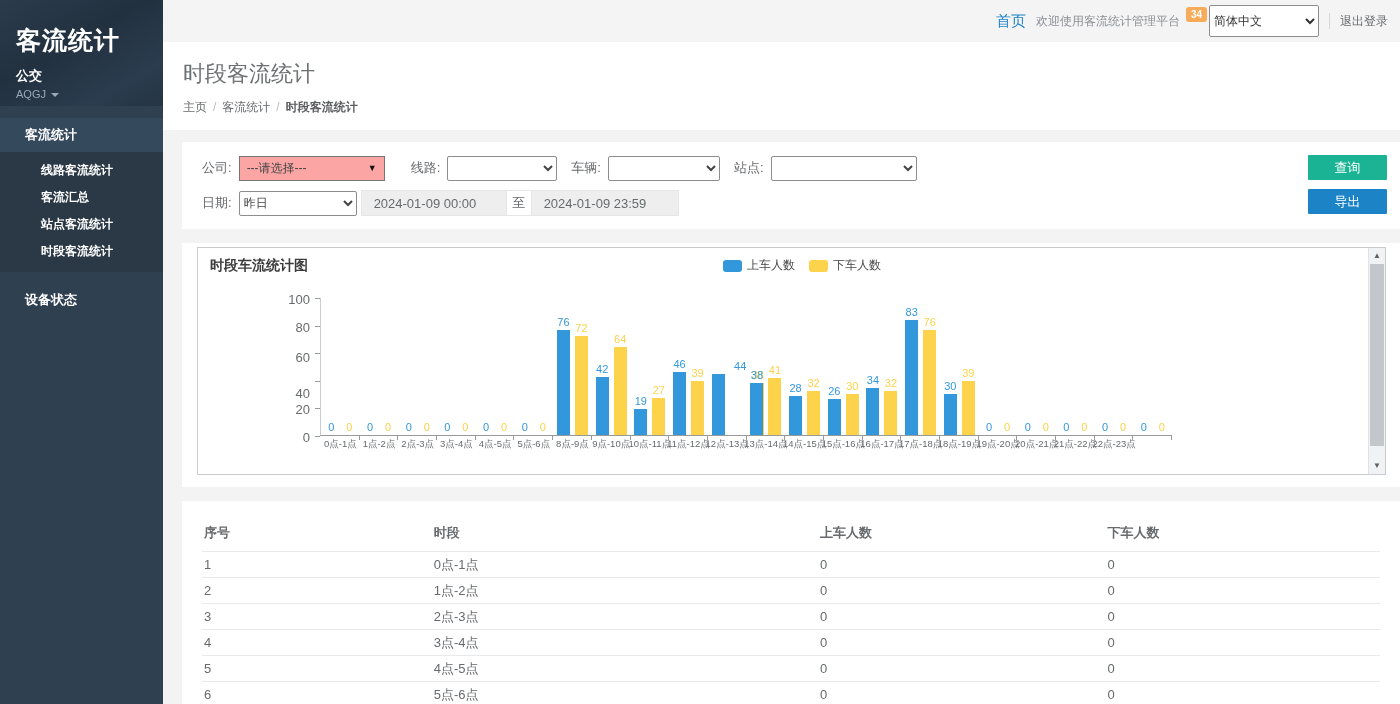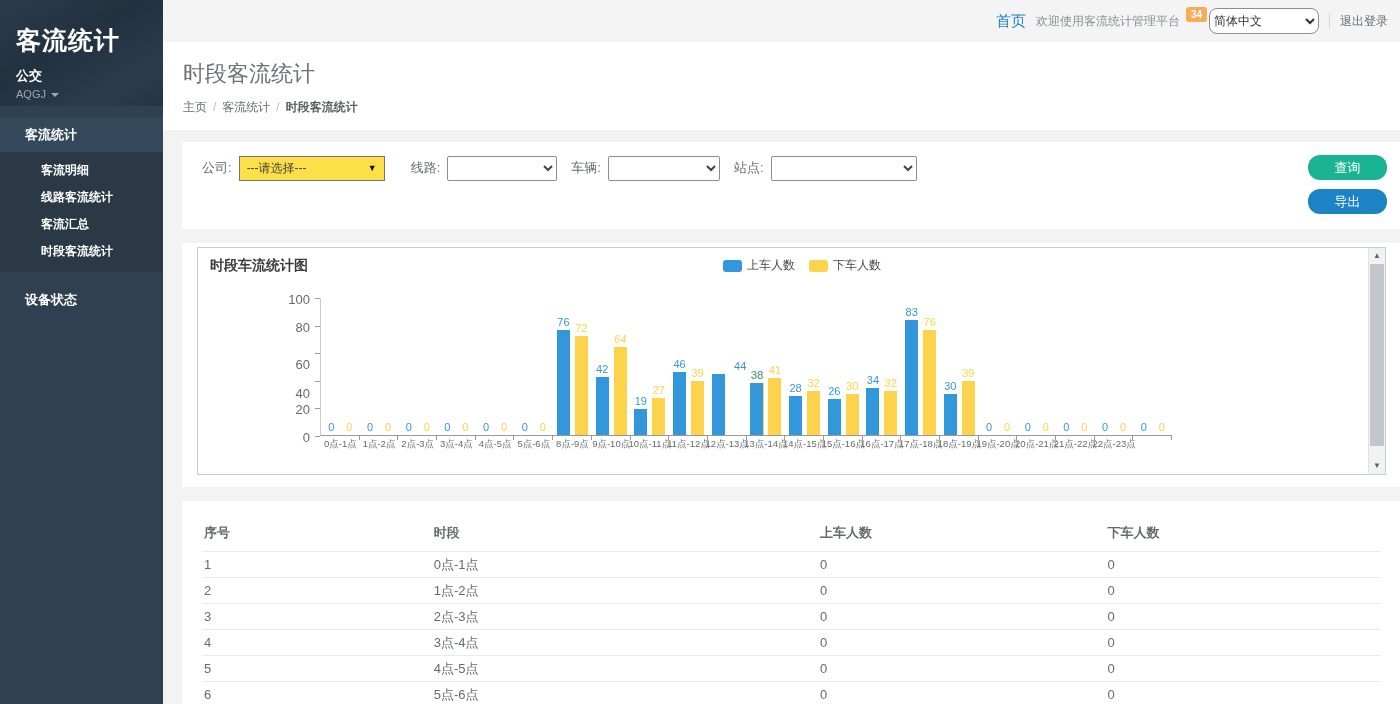--- a/index.html
+++ b/index.html
@@ -44,22 +44,22 @@
     height: 42px; background: #f4f4f5; display: flex; align-items: center;
     justify-content: flex-end; padding-right: 12px;
   }
   .home-link { font-size: 15px; color: #1c84c6; text-decoration: none; margin-right: 10px; cursor: pointer; }
   .welcome { font-size: 12px; color: #8b8f94; }
   .badge {
     background: #f8ac59; color: #fff; font-size: 10px; font-weight: bold;
     padding: 2px 5px; border-radius: 3px; margin: 0 2px 0 6px; position: relative; top: -7px;
   }
   .lang-select {
-    width: 110px; height: 26px; font-size: 12px; color: #333; background: #fff;
-    border: 1px solid #8d8d8d; border-radius: 8px; font-family: inherit;
+    width: 110px; height: 32px; font-size: 12px; color: #333; background: #fff;
+    border: 1px solid #8d8d8d; border-radius: 2px; font-family: inherit;
   }
   .nav-divider { width: 1px; height: 16px; background: #d7d7d7; margin: 0 10px; }
   .logout { font-size: 12px; color: #676a6c; text-decoration: none; cursor: pointer; }
 
   .page-heading { background: #fff; padding: 17px 20px 14px 20px; }
   .page-heading h1 { font-size: 22px; font-weight: 300; color: #6e7173; }
   .breadcrumb { margin-top: 10px; font-size: 12px; color: #676a6c; }
   .breadcrumb a { color: #676a6c; text-decoration: none; cursor: pointer; }
   .breadcrumb .sep { color: #b9bcbe; margin: 0 6px; }
   .breadcrumb b { color: #5b5e60; }
@@ -68,21 +68,21 @@
   .panel { background: #fff; margin-bottom: 14px; }
 
   
   .filter-panel { position: relative; padding: 13px 0 13px 20px; height: 87px; }
   .f-row { display: flex; align-items: center; height: 26px; }
   .f-row + .f-row { margin-top: 9px; }
   .f-label { font-size: 13px; color: #676a6c; margin-right: 7px; }
   .f-label.gap { margin-left: 26px; }
   .f-label.gap-sm { margin-left: 14px; }
   .pseudo-select {
-    width: 146px; height: 25px; background: #fde047; border: 1px solid #767676;
+    width: 146px; height: 25px; background: #fca5a5; border: 1px solid #767676;
     display: flex; align-items: center; padding: 0 7px; cursor: pointer;
   }
   .pseudo-select .ps-text { flex: 1; font-size: 12px; color: #444; }
   .pseudo-select .tri { font-size: 9px; color: #111; }
   select.fsel {
     height: 25px; border: 1px solid #8d8d8d; border-radius: 2px; background: #fff;
     font-size: 12px; color: #444; font-family: inherit;
   }
   .w110 { width: 110px; } .w112 { width: 112px; } .w146 { width: 146px; } .w118 { width: 118px; }
   .date-input {
@@ -90,21 +90,21 @@
     font-size: 13px; padding: 0 12px; font-family: inherit;
   }
   .di-from { width: 146px; margin-left: 4px; }
   .di-to { width: 148px; margin-left: -1px; }
   .to-box {
     width: 26px; height: 26px; margin-left: -1px; background: #fff; border: 1px solid #e5e6e7;
     display: flex; align-items: center; justify-content: center; font-size: 13px; color: #676a6c;
   }
   .btn-col { position: absolute; top: 13px; right: 13px; display: flex; flex-direction: column; }
   .btn {
-    width: 79px; height: 25px; border: none; border-radius: 12px; color: #fff;
+    width: 79px; height: 25px; border: none; border-radius: 1px; color: #fff;
     font-size: 13px; cursor: pointer; font-family: inherit;
   }
   .btn-green { background: #1ab394; }
   .btn-blue { background: #1c84c6; margin-top: 9px; }
 
   
   .chart-panel { padding: 4px 14px 12px 15px; height: 244px; }
   .chart-box { position: relative; height: 228px; border: 1px solid #c9cdd1; background: #fff; overflow: hidden; }
   .chart-title { position: absolute; left: 12px; top: 9px; font-size: 14px; font-weight: bold; color: #3c3c3c; }
   .chart-legend { position: absolute; left: 525px; top: 9px; display: flex; align-items: center; }
@@ -164,23 +164,23 @@
     <div class="logo-area">
       <div class="app-title">客流统计</div>
       <div class="company">公交</div>
       <div class="user">
         <span>AQGJ</span><span class="caret"></span>
       </div>
     </div>
     <nav class="side-nav">
       <a class="nav-header active">客流统计</a>
       <div class="submenu" id="submenu">
-          <a class="submenu-item">客流明细</a>
           <a class="submenu-item">线路客流统计</a>
           <a class="submenu-item">客流汇总</a>
+          <a class="submenu-item">站点客流统计</a>
           <a class="submenu-item">时段客流统计</a>
         </div>
       <a class="nav-header spaced">设备状态</a>
     </nav>
   </aside>
 
   <div class="main">
 
     <header class="navbar">
       <a class="home-link">首页</a>
@@ -206,20 +206,27 @@
           <div class="pseudo-select">
             <span class="ps-text">---请选择---</span>
             <span class="tri">▼</span>
           </div>
           <span class="f-label gap">线路:</span>
           <select class="fsel w110"></select>
           <span class="f-label gap-sm">车辆:</span>
           <select class="fsel w112"></select>
           <span class="f-label gap-sm">站点:</span>
           <select class="fsel w146"></select>
+        </div>
+        <div class="f-row">
+          <span class="f-label">日期:</span>
+          <select class="fsel w118" id="datePreset"><option>昨日</option></select>
+          <input class="date-input di-from" readonly="" value="2024-01-09 00:00" style="">
+          <span class="to-box">至</span>
+          <input class="date-input di-to" readonly="" value="2024-01-09 23:59" style="">
         </div>
         <div class="btn-col">
           <button class="btn btn-green">查询</button>
           <button class="btn btn-blue">导出</button>
         </div>
       </section>
 
       <section class="panel chart-panel">
         <div class="chart-box">
           <span class="chart-title">时段车流统计图</span>
@@ -234,21 +241,21 @@
               </span>
             </div>
           <div class="plot-row">
             <div class="y-axis" id="yAxis">
                 <span class="ytick-label" style="top: 132px;">0</span>
                 <span class="ytick-dash" style="top: 138px;"></span>
                 <span class="ytick-label" style="top: 104.4px;">20</span>
                 <span class="ytick-dash" style="top: 110.4px;"></span>
                 <span class="ytick-label" style="top: 88px;">40</span>
                 <span class="ytick-dash" style="top: 82.8px;"></span>
-                <span class="ytick-label" style="top: 59px;">60</span>
+                <span class="ytick-label" style="top: 52px;">60</span>
                 <span class="ytick-dash" style="top: 55.2px;"></span>
                 <span class="ytick-label" style="top: 21.6px;">80</span>
                 <span class="ytick-dash" style="top: 27.6px;"></span>
                 <span class="ytick-label" style="top: -6px;">100</span>
                 <span class="ytick-dash" style="top: 0px;"></span>
               </div>
             <div class="plot" id="plot">
                 <div class="cat">
                   <div class="bars">
                     <div class="bar-wrap">
@@ -340,21 +347,21 @@
                   </div>
                   <div class="cat-label">8点-9点</div>
                 </div>
                 <div class="cat">
                   <div class="bars">
                     <div class="bar-wrap">
                       <div class="val" style="color: rgb(51, 152, 219);">42</div>
                       <div class="bar" style="height: 57.96px; background: rgb(51, 152, 219);"></div>
                     </div>
                     <div class="bar-wrap">
-                      <div class="val" style="color: rgb(252, 211, 75); font-style: italic;">64</div>
+                      <div class="val" style="color: rgb(252, 211, 75);">64</div>
                       <div class="bar" style="height: 88.32px; background: rgb(252, 211, 75);"></div>
                     </div>
                   </div>
                   <div class="cat-label">9点-10点</div>
                 </div>
                 <div class="cat">
                   <div class="bars">
                     <div class="bar-wrap">
                       <div class="val" style="color: rgb(51, 152, 219);">19</div>
                       <div class="bar" style="height: 26.22px; background: rgb(51, 152, 219);"></div>

